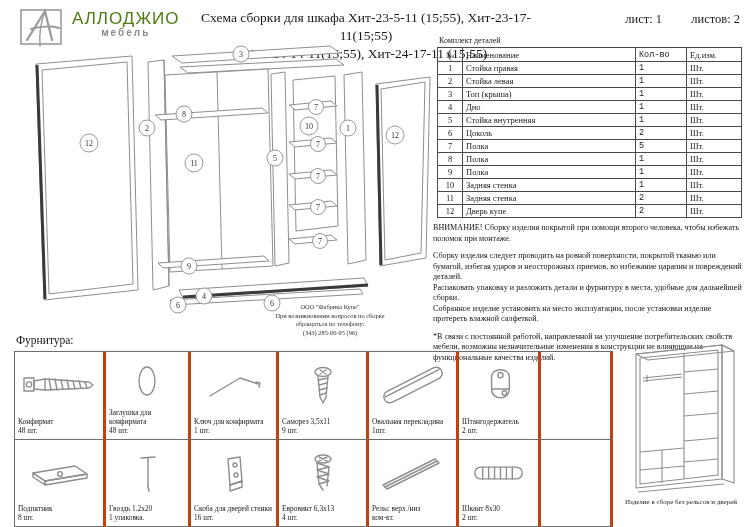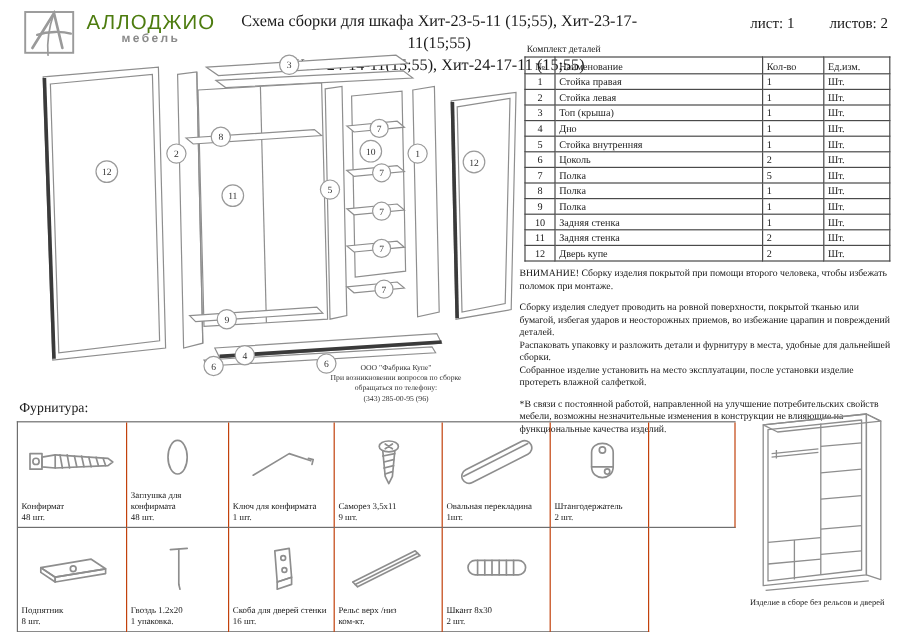--- a/index.html
+++ b/index.html
@@ -31,34 +31,34 @@
   .factory-note{position:absolute;left:240px;top:303px;width:180px;text-align:center;
                 font-size:6.4px;line-height:1.35;color:#333;}
   
   .parts{position:absolute;left:437px;top:36px;width:308px;}
   .parts-title{font-size:8px;margin:0 0 2px 2px;}
   table.plist{border-collapse:collapse;width:305px;}
   table.plist th,table.plist td{border:1px solid #4a4a4a;font-size:8.5px;
       font-weight:normal;padding:0 3px;height:12px;text-align:left;}
   table.plist th{height:13px;}
   .c-num{width:18px;text-align:center !important;}
-  .c-qty{width:44px;text-align:right;}
+  .c-qty{width:44px;text-align:right;font-family:Liberation Mono, monospace;}
   .c-unit{width:48px;text-align:center;}
   
   .notes{position:absolute;left:433px;top:223px;width:312px;font-size:8.1px;
          line-height:1.3;color:#141414;}
   .notes p{margin:0;}
   .notes p.gap{margin-top:7px;}
   
   .hw-label{position:absolute;left:16px;top:334px;font-size:11.5px;}
   .hw-grid{position:absolute;left:14px;top:351px;display:grid;
            grid-template-columns:91px 85px 88px 90px 90px 82px 72px;
            grid-template-rows:88px 87px;
            border-top:1px solid #6e6e6e;border-left:1px solid #6e6e6e;}
-  .hw-cell{border-right:1px solid #c2410c;border-bottom:1px solid #6e6e6e;
+  .hw-cell{border-right:3px solid #c2410c;border-bottom:1px solid #6e6e6e;
            display:flex;flex-direction:column;overflow:hidden;}
   .hw-icon{flex:1;display:flex;align-items:center;justify-content:center;}
   .hw-cap{font-size:7.4px;line-height:1.2;padding:0 3px 3px 3px;}
   .ink{stroke:#8e8e8e;fill:none;stroke-width:1.4;stroke-linecap:round;
        stroke-linejoin:round;}
   
   .assembled{position:absolute;left:614px;top:338px;width:134px;height:189px;
              display:flex;flex-direction:column;align-items:center;}
   .assembled-caption{font-size:7px;text-align:center;margin-top:2px;}
 </style>
@@ -452,20 +452,34 @@
     </svg>
       </div>
     <div class="hw-cap">
         <div>Скоба для дверей стенки</div>
         <div>16 шт.</div>
       </div>
   </div>
   <div class="hw-cell">
     <div class="hw-icon">
         <svg width="80" height="44" viewBox="0 0 80 44">
+      <ellipse class="ink" cx="40" cy="8" rx="8" ry="4"></ellipse>
+      <path class="ink" d="M36,6 L44,10 M44,6 L36,10"></path>
+      <path class="ink" d="M34,12 L46,16 L34,19 L46,23 L34,26 L46,30 L36,33 L40,39"></path>
+      <path class="ink" d="M34,12 L36,33 M46,16 L44,35"></path>
+    </svg>
+      </div>
+    <div class="hw-cap">
+        <div>Евровинт 6,3х13</div>
+        <div>4 шт.</div>
+      </div>
+  </div>
+  <div class="hw-cell">
+    <div class="hw-icon">
+        <svg width="80" height="44" viewBox="0 0 80 44">
       <path class="ink" d="M10,34 L62,8 M14,38 L66,12 M10,34 L14,38 M62,8 L66,12"></path>
       <path class="ink" d="M12,36 L64,10"></path>
     </svg>
       </div>
     <div class="hw-cap">
         <div>Рельс верх /низ</div>
         <div>ком-кт.</div>
       </div>
   </div>
   <div class="hw-cell">

